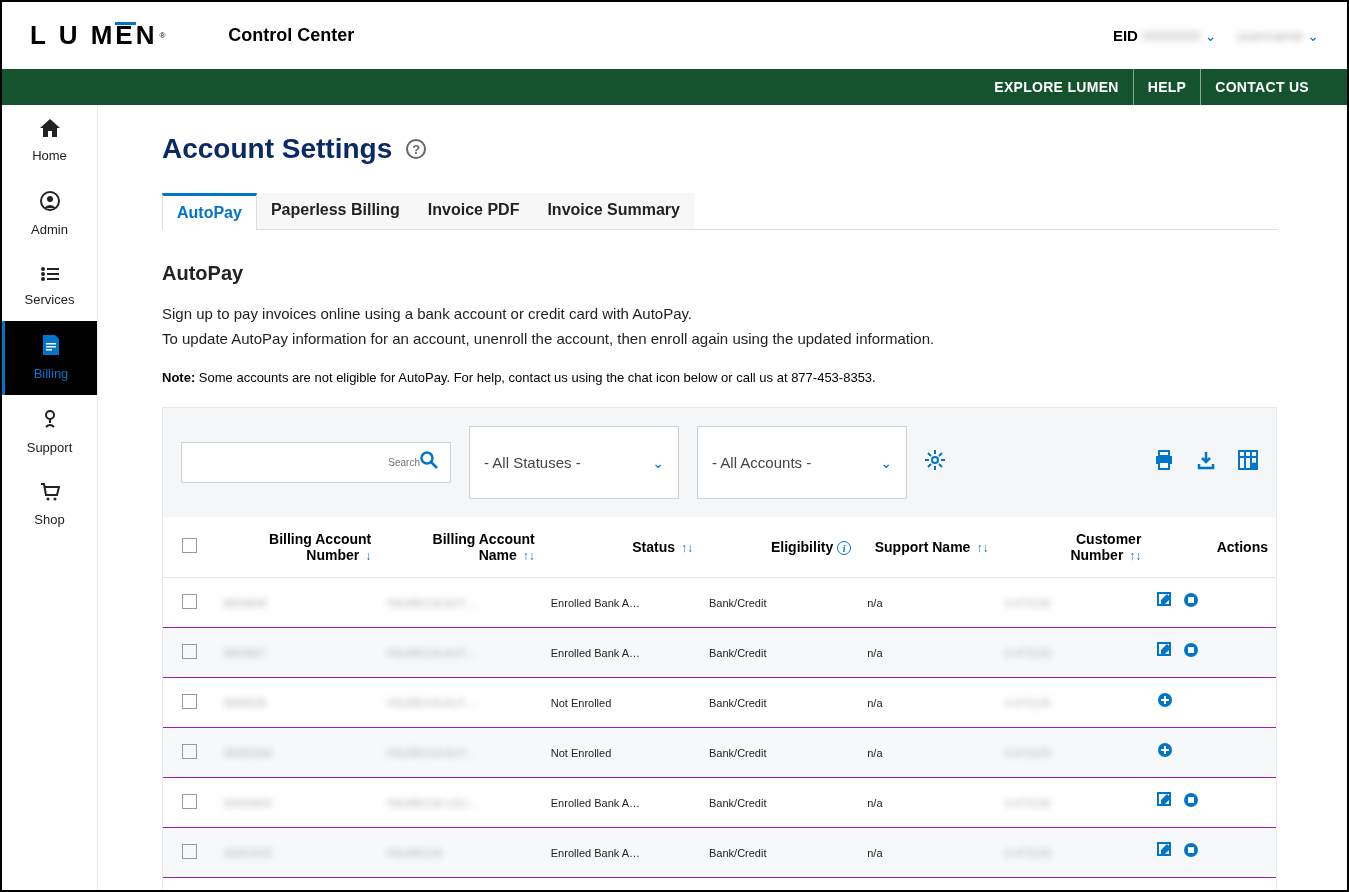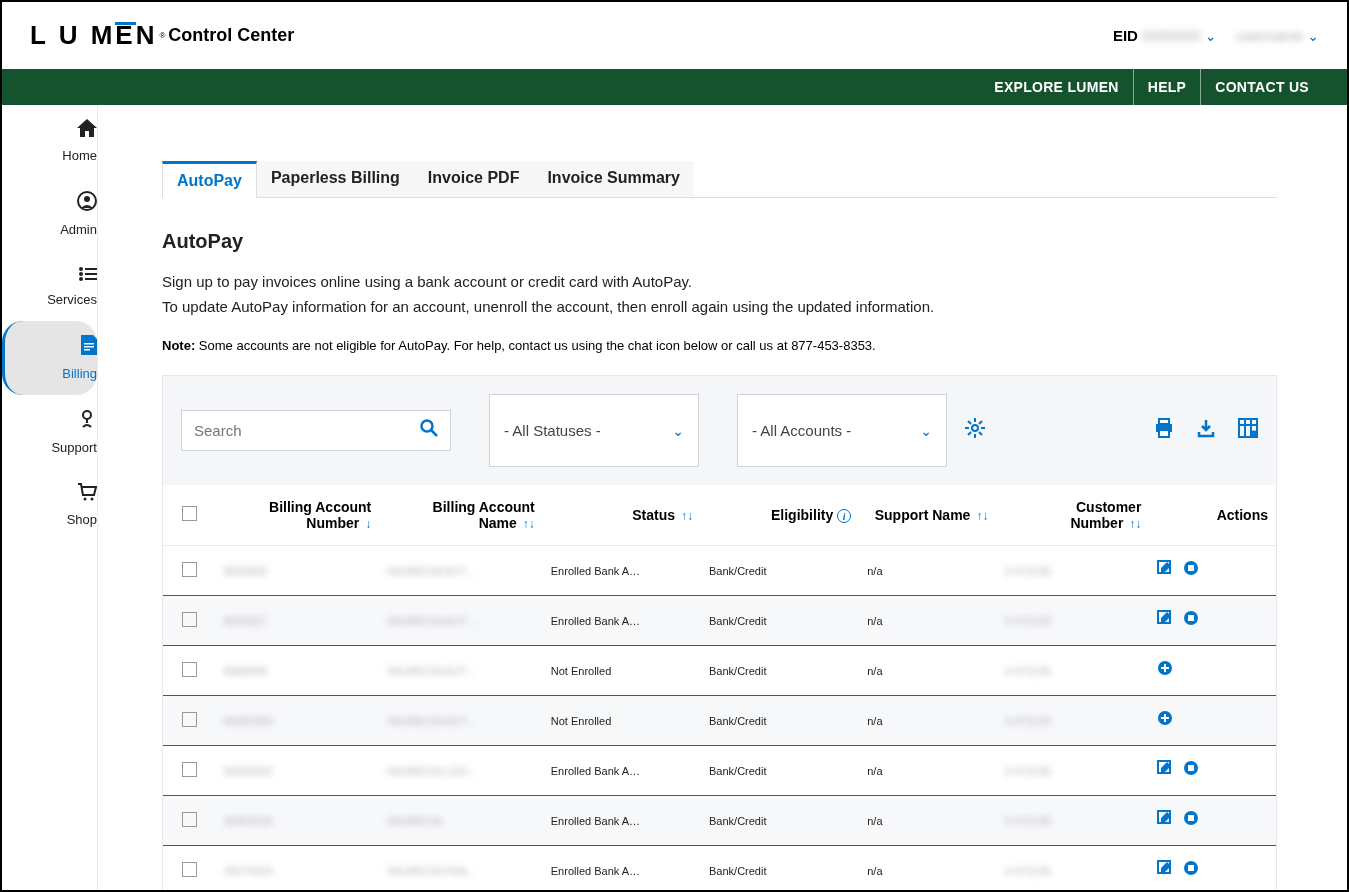--- a/index.html
+++ b/index.html
@@ -3,58 +3,58 @@
 <meta charset="utf-8">
 <style>
 * { box-sizing: border-box; margin: 0; padding: 0; }
 body { font-family: Arial, Helvetica, sans-serif; background: #fff; width: 1349px; height: 892px; border: 2px solid #000; overflow: hidden; }
 
 .topbar { display: flex; align-items: center; padding: 18px 28px; }
 .logo { font-size: 26px; font-weight: 900; letter-spacing: 3px; display: flex; align-items: center; }
 .logo .e-char { position: relative; display: inline-block; }
 .logo .e-bar { position: absolute; top: 2px; left: 0; width: 100%; height: 3px; background: #0075c9; }
 .logo sup { font-size: 8px; font-weight: normal; margin-left: 2px; }
-.app-name { font-size: 18px; font-weight: 700; }
+.app-name { font-size: 18px; font-weight: 700; margin-left: 60px; }
 .topbar-right { margin-left: auto; display: flex; align-items: center; gap: 20px; font-size: 15px; }
 .eid-label { font-weight: 600; }
 .blurred { color: #b0b0b0; filter: blur(3px); }
 .chevron-down { color: #0075c9; font-size: 14px; }
 
 .nav-strip { background: #14532d; color: #fff; display: flex; justify-content: flex-end; padding: 0 24px; gap: 0; }
 .nav-strip a { color: #fff; text-decoration: none; font-weight: 700; font-size: 14px; padding: 10px 14px; letter-spacing: 0.3px; }
 .nav-strip a + a { border-left: 1px solid rgba(255,255,255,0.5); }
 
 .main-wrap { display: flex; height: calc(100% - 64px - 36px); }
 
 .sidebar { width: 96px; background: #fff; border-right: 1px solid #eaeaea; display: flex; flex-direction: column; }
-.side-item { display: flex; flex-direction: column; align-items: flex-end; padding: 14px 0; cursor: pointer; font-size: 13px; color: #222; gap: 6px; }
-.side-item.active { background: #e5e5e5; color: #0075c9; border-left: 3px solid #0075c9; padding-left: 0; margin-left: -3px; border-radius: 21px; }
+.side-item { display: flex; flex-direction: column; align-items: center; padding: 14px 0; cursor: pointer; font-size: 13px; color: #222; gap: 6px; }
+.side-item.active { background: #000000; color: #0075c9; border-left: 3px solid #0075c9; padding-left: 0; margin-left: -3px; }
 .side-item.active { margin-left: 0; border-left: 3px solid #0075c9; }
 .side-icon { font-size: 18px; }
 
 .content { flex: 1; padding: 28px 70px 0 64px; overflow-y: auto; }
 .page-title-row { display: flex; align-items: center; gap: 14px; }
 .page-title { font-size: 28px; font-weight: 900; color: #0a2a66; }
 .help-circle { width: 20px; height: 20px; border: 2px solid #666; border-radius: 50%; display: inline-flex; align-items: center; justify-content: center; font-size: 13px; font-weight: 700; color: #666; }
 
 .tabs { display: flex; margin-top: 28px; border-bottom: 1px solid #ddd; gap: 0; }
 .tab { padding: 8px 14px; font-size: 16px; font-weight: 700; color: #222; cursor: pointer; background: #f7f7f7; }
 .tab.active { color: #0075c9; border-top: 3px solid #0075c9; background: #fff; border-left: 1px solid #ddd; border-right: 1px solid #ddd; margin-bottom: -1px; }
 
 .section-title { font-size: 20px; font-weight: 900; margin-top: 32px; color: #222; }
 .desc { font-size: 15px; color: #222; margin-top: 18px; line-height: 1.5; }
 .note { font-size: 13px; margin-top: 20px; }
 .note b { font-weight: 700; }
 
 .table-panel { background: #f5f6f8; border: 1px solid #e5e7ea; margin-top: 22px; padding: 0; }
 .panel-controls { display: flex; align-items: center; padding: 18px; gap: 18px; }
 .search-wrap { display: flex; align-items: center; background: #fff; border: 1px solid #d0d4d9; padding: 8px 12px; width: 270px; }
-.search-wrap input { border: none; outline: none; flex: 1; font-size: 15px; color: #0f172a; }
+.search-wrap input { border: none; outline: none; flex: 1; font-size: 10px; color: #0f172a; text-align: right; }
 .search-icon { color: #0075c9; font-size: 18px; }
-.select-wrap { display: flex; align-items: center; background: #fff; border: 1px solid #d0d4d9; padding: 27px 14px; width: 210px; font-size: 15px; color: #444; justify-content: space-between; cursor: pointer; margin-left: 20px; }
+.select-wrap { display: flex; align-items: center; background: #fff; border: 1px solid #d0d4d9; padding: 27px 14px; width: 210px; font-size: 15px; color: #444; justify-content: space-between; cursor: pointer; }
 .gear-btn { color: #0075c9; font-size: 19px; cursor: pointer; }
 .panel-controls-right { margin-left: auto; display: flex; gap: 22px; color: #0075c9; font-size: 19px; }
 .panel-controls-right span { cursor: pointer; }
 
 table { width: 100%; border-collapse: collapse; background: #fff; }
 thead th { text-align: right; font-size: 14px; font-weight: 700; padding: 14px 8px; background: #fff; border-bottom: 1px solid #e5e7ea; vertical-align: middle; }
 thead th .sort-icon { color: #0075c9; font-size: 12px; margin-left: 6px; }
 tbody td { padding: 14px 8px; font-size: 11px; color: #222; border-bottom: 1px solid #a21caf; }
 tbody tr:nth-child(even) { background: #f7f8fa; }
 .chk { width: 15px; height: 15px; border: 1px solid #999; display: inline-block; }
@@ -145,20 +145,24 @@
       <span class="side-icon"><svg width="20" height="18" viewBox="0 0 20 18">
             <path d="M1 1 L4 1 L6 12 L17 12 L19 4 L5 4" fill="none" stroke="#222" stroke-width="2"></path>
             <circle cx="8" cy="16" r="1.5" fill="#222"></circle>
             <circle cx="15" cy="16" r="1.5" fill="#222"></circle>
           </svg></span>
       <span>Shop</span>
     </div>
   </div>
 
   <div class="content">
+    <div class="page-title-row">
+      <h1 class="page-title">Account Settings</h1>
+      <span class="help-circle">?</span>
+    </div>
 
     <div class="tabs">
       <div class="tab active">AutoPay</div>
       <div class="tab">Paperless Billing</div>
       <div class="tab">Invoice PDF</div>
       <div class="tab">Invoice Summary</div>
     </div>
 
     <h2 class="section-title">AutoPay</h2>
     <p class="desc">Sign up to pay invoices online using a bank account or credit card with AutoPay.</p>

